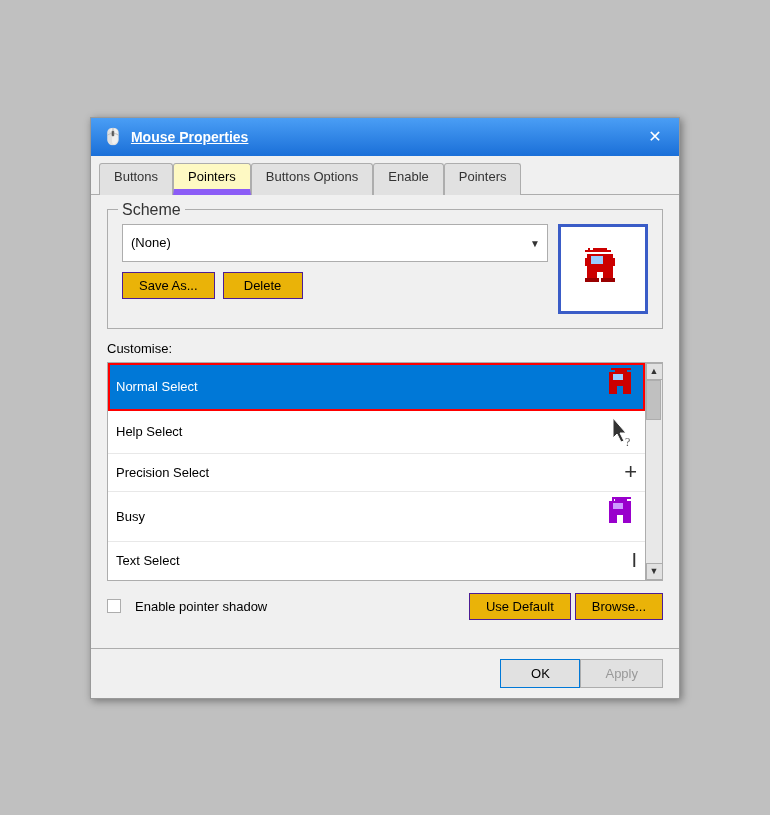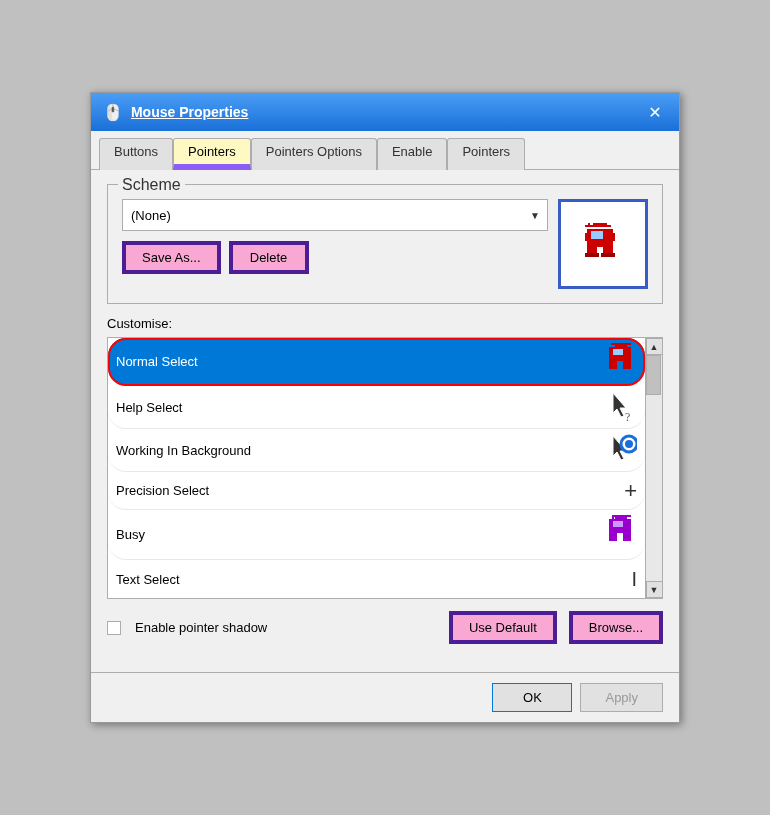--- a/index.html
+++ b/index.html
@@ -108,21 +108,21 @@
       flex: 1;
       display: flex;
       flex-direction: column;
       gap: 10px;
     }
     .scheme-select {
       width: 100%;
       padding: 1px 8px;
       background: #fff;
       border: 1px solid #adadad;
-      height: 32px;
+      height: 38px;
       appearance: none;
       -webkit-appearance: none;
       cursor: pointer;
       font-size: 13px;
       position: relative;
     }
     .select-wrapper {
       position: relative;
     }
     .select-wrapper::after {
@@ -134,22 +134,22 @@
       font-size: 10px;
       pointer-events: none;
       color: #333;
     }
     .btn-row {
       display: flex;
       gap: 8px;
     }
     .btn {
       padding: 5px 16px;
-      border: 4px solid #4c1d95;
-      background: #f9a8d4;
+      border: 1px solid #4c1d95;
+      background: #eab308;
       cursor: pointer;
       font-size: 13px;
       min-width: 80px;
     }
     .btn:disabled { color: #999; cursor: default; background: #e1e1e1; }
     .preview-box {
       width: 90px;
       height: 90px;
       border: 3px solid #3a5cc7;
       background: #fff;
@@ -171,21 +171,20 @@
       overflow: hidden;
     }
     .list-item {
       display: flex;
       align-items: center;
       justify-content: space-between;
       padding: 5px 8px;
       border-bottom: 1px solid #e8e8e8;
       min-height: 38px;
       cursor: pointer;
-      border-radius: 18px;
     }
     .list-item:last-child { border-bottom: none; }
     .list-item.selected {
       background: #0078d7;
       color: white;
       outline: 2px solid red;
       outline-offset: -2px;
     }
     .list-item-name { font-size: 13px; }
     .list-icon { font-size: 18px; }
@@ -241,28 +240,27 @@
     }
     .checkbox {
       width: 14px;
       height: 14px;
       border: 1px solid #adadad;
       background: #fff;
       flex-shrink: 0;
     }
     .btn-group {
       display: flex;
-      gap: 12px;
+      gap: 4px;
     }
     .footer {
       border-top: 1px solid #adadad;
       padding: 10px 16px;
       display: flex;
       justify-content: flex-end;
-      gap: 8px;
       background: #f0f0f0;
     }
     .btn-primary {
       padding: 6px 24px;
       border: 1px solid #0078d7;
       background: #e1e1e1;
       cursor: pointer;
       font-size: 13px;
       min-width: 80px;
     }
@@ -293,21 +291,21 @@
     <div class="title-bar-left">
       <span class="title-icon">🖱️</span>
       <span class="title-text">Mouse Properties</span>
     </div>
     <button class="close-btn">✕</button>
   </div>
 
   <div class="tab-bar">
     <div class="tab">Buttons</div>
     <div class="tab active">Pointers</div>
-    <div class="tab">Pointers Options</div>
+    <div class="tab">Buttons Options</div>
     <div class="tab">Enable</div>
     <div class="tab">Pointers</div>
   </div>
 
   <div class="content">
 
     <div class="group-box">
       <span class="group-label">Scheme</span>
       <div class="scheme-row">
         <div class="scheme-left">
@@ -369,30 +367,20 @@
           <span class="list-icon">
             <svg width="28" height="32" viewBox="0 0 28 32" style="vertical-align:middle">
 
               <polygon points="4,2 4,22 8,18 12,26 15,25 11,17 17,17" fill="#333" stroke="#fff" stroke-width="1"></polygon>
 
               <text x="16" y="30" font-size="12" fill="#555" font-family="serif">?</text>
             </svg>
           </span>
         </div>
 
-        <div class="list-item">
-          <span class="list-item-name">Working In Background</span>
-          <span class="list-icon">
-            <svg width="28" height="32" viewBox="0 0 28 32" style="vertical-align:middle">
-              <polygon points="4,2 4,22 8,18 12,26 15,25 11,17 17,17" fill="#333" stroke="#fff" stroke-width="1"></polygon>
-              <circle cx="20" cy="10" r="8" fill="none" stroke="#1a6fd8" stroke-width="3"></circle>
-              <circle cx="20" cy="10" r="4" fill="#1a6fd8"></circle>
-            </svg>
-          </span>
-        </div>
 
         <div class="list-item">
           <span class="list-item-name">Precision Select</span>
           <span class="crosshair list-icon">+</span>
         </div>
 
         <div class="list-item">
           <span class="list-item-name">Busy</span>
           <span class="list-icon">
             <svg width="28" height="34" viewBox="0 0 28 34">

